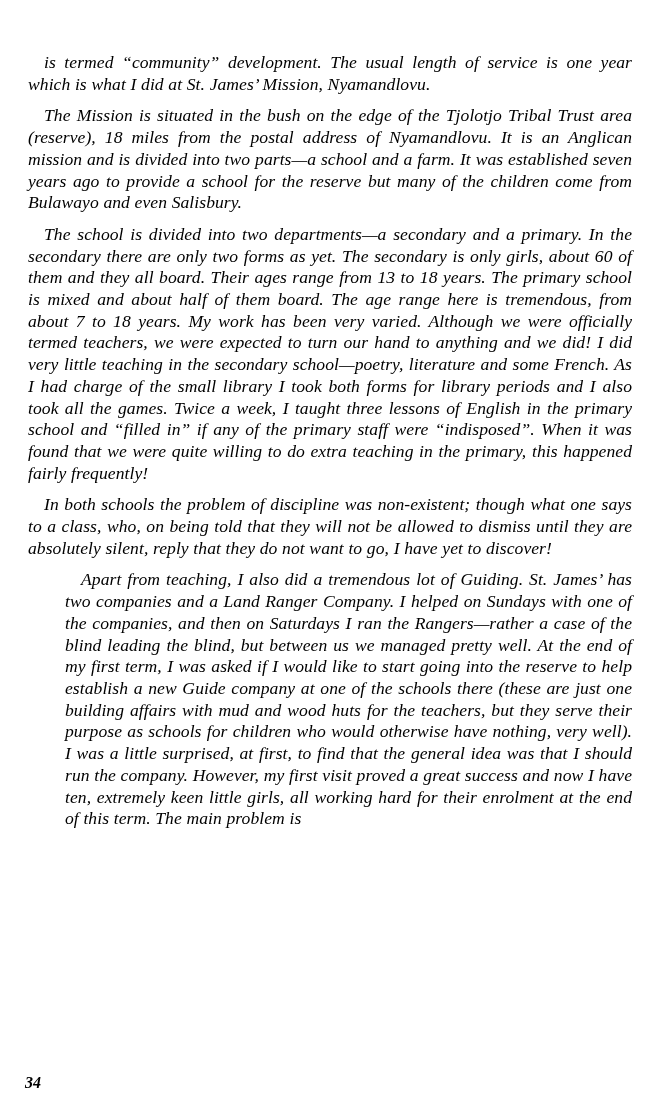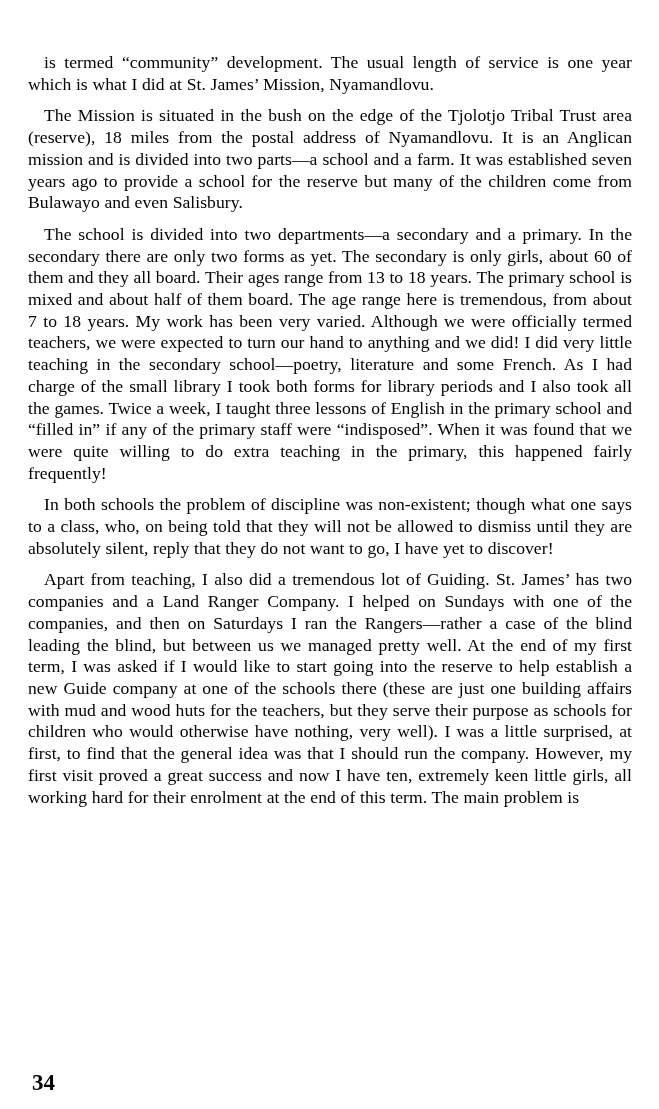--- a/index.html
+++ b/index.html
@@ -9,20 +9,21 @@
     background: #ffffff;
   }
   .page {
     position: relative;
     width: 659px;
     height: 1109px;
     background: #ffffff;
     overflow: hidden;
     font-family: "Liberation Serif", "DejaVu Serif", serif;
     color: #000000;
+    font-style: italic;
   }
   .text-column {
     position: absolute;
     left: 28px;
     top: 52px;
     width: 604px;
   }
   .para {
     margin: 0;
     padding: 0;
@@ -32,27 +33,28 @@
     line-height: 21.7px;
     letter-spacing: 0.05px;
     word-spacing: 0.2px;
     -webkit-font-smoothing: none;
   }
   .para + .para {
     margin-top: 10px;
   }
   .para:last-child {
     text-align: justify;
+    margin-left: 37px;
   }
   .page-number {
     position: absolute;
-    left: 32px;
+    left: 25px;
     top: 1072px;
     font-family: "Liberation Serif", "DejaVu Serif", serif;
-    font-size: 23px;
+    font-size: 16px;
     font-weight: bold;
     line-height: 21px;
     color: #000000;
   }
 </style>
 </head>
 <body>
 
 <div class="page">
 

